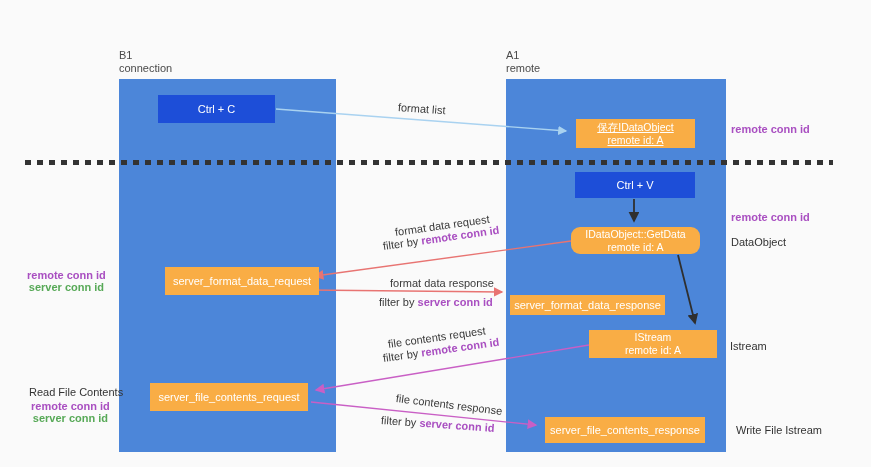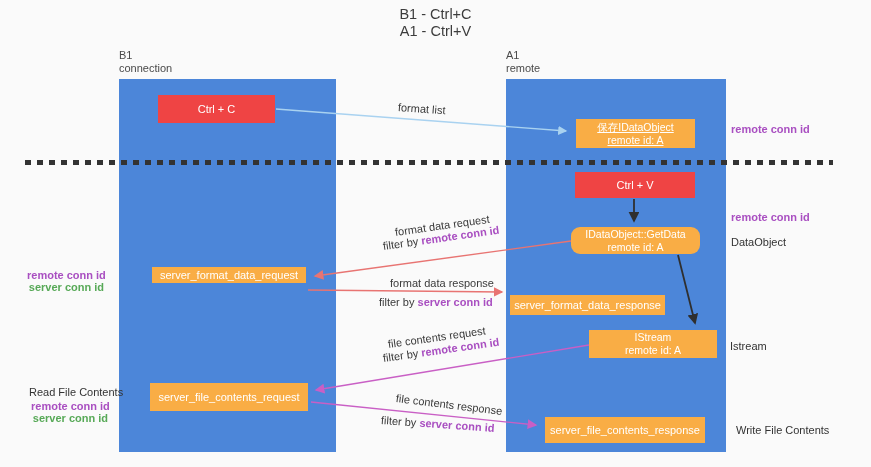--- a/index.html
+++ b/index.html
@@ -30,28 +30,28 @@
   .dashline {
     position: absolute; left: 25px; top: 160px; width: 808px; height: 5px;
     background: repeating-linear-gradient(90deg, #333 0 6px, transparent 6px 12px);
   }
   .node {
     position: absolute; display: flex; flex-direction: column;
     align-items: center; justify-content: center;
     color: #fff; text-align: center;
     font-size: 11px; line-height: 13px;
   }
-  .node.green  { background: #ef4444; }
+  .node.green  { background: #1d4ed8; }
   .node.orange { background: #f9ad45; }
   .node.two { font-size: 10.5px; line-height: 13px; }
   .ctrl-c   { left: 158px; top: 95px;  width: 117px; height: 28px; }
   .save-obj { left: 576px; top: 119px; width: 119px; height: 29px; text-decoration: underline; }
   .ctrl-v   { left: 575px; top: 172px; width: 120px; height: 26px; }
   .getdata  { left: 571px; top: 227px; width: 129px; height: 27px; border-radius: 9px; }
-  .sfdreq   { left: 152px; top: 267px; width: 154px; height: 16px; text-align: right; }
+  .sfdreq   { left: 165px; top: 267px; width: 154px; height: 28px; text-align: right; }
   .sfdresp  { left: 510px; top: 281px; width: 155px; height: 20px; margin-top: 14px; }
   .istream  { left: 589px; top: 330px; width: 128px; height: 28px; }
   .sfcreq   { left: 150px; top: 383px; width: 158px; height: 28px; }
   .sfcresp  { left: 545px; top: 417px; width: 160px; height: 26px; }
   .ann { position: absolute; font-size: 11px; color: #333; white-space: nowrap; }
   .ann.purple { color: #a94fc1; font-weight: bold; }
   .ann-stack { position: absolute; font-size: 11px; font-weight: bold; line-height: 11.5px; white-space: nowrap; text-align: center; }
   .ann-stack .p { color: #a94fc1; }
   .ann-stack .g { color: #57a957; }
   .flabel {
@@ -62,24 +62,20 @@
   .r-neg8 { transform: rotate(-8deg); }
   .r-pos4 { transform: rotate(4deg); }
   .r-pos7 { transform: rotate(7deg); }
   svg.arrows { position: absolute; left: 0; top: 0; pointer-events: none; }
 </style>
 </head>
 <body>
 
 <div class="canvas">
 
-  <div class="title">
-    <div>B1 - Ctrl+C</div>
-    <div>A1 - Ctrl+V</div>
-  </div>
 
   <div class="col-header left">
     <div>B1</div>
     <div>connection</div>
   </div>
   <div class="col-header right">
     <div>A1</div>
     <div>remote</div>
   </div>
 
@@ -162,21 +158,21 @@
   <div class="flabel r-neg8" style="left:388px; top:338px;">file contents request</div>
   <div class="flabel r-neg8" style="left:383px; top:352px;"><span>filter by </span><span class="id">remote conn id</span></div>
 
   <div class="flabel r-pos7" style="left:396px; top:392px;">file contents response</div>
   <div class="flabel r-pos4" style="left:381px; top:414px;"><span>filter by </span><span class="id">server conn id</span></div>
 
   <div class="ann purple" style="left:731px; top:123px;">remote conn id</div>
   <div class="ann purple" style="left:731px; top:211px;">remote conn id</div>
   <div class="ann" style="left:731px; top:236px;">DataObject</div>
   <div class="ann" style="left:730px; top:340px;">Istream</div>
-  <div class="ann" style="left:736px; top:424px;">Write File Contents</div>
+  <div class="ann" style="left:736px; top:424px;">Write File Istream</div>
 
   <div class="ann-stack" style="left:27px; top:270px;">
     <div class="p">remote conn id</div>
     <div class="g">server conn id</div>
   </div>
   <div class="ann" style="left:29px; top:386px;">Read File Contents</div>
   <div class="ann-stack" style="left:31px; top:401px;">
     <div class="p">remote conn id</div>
     <div class="g">server conn id</div>
   </div>

